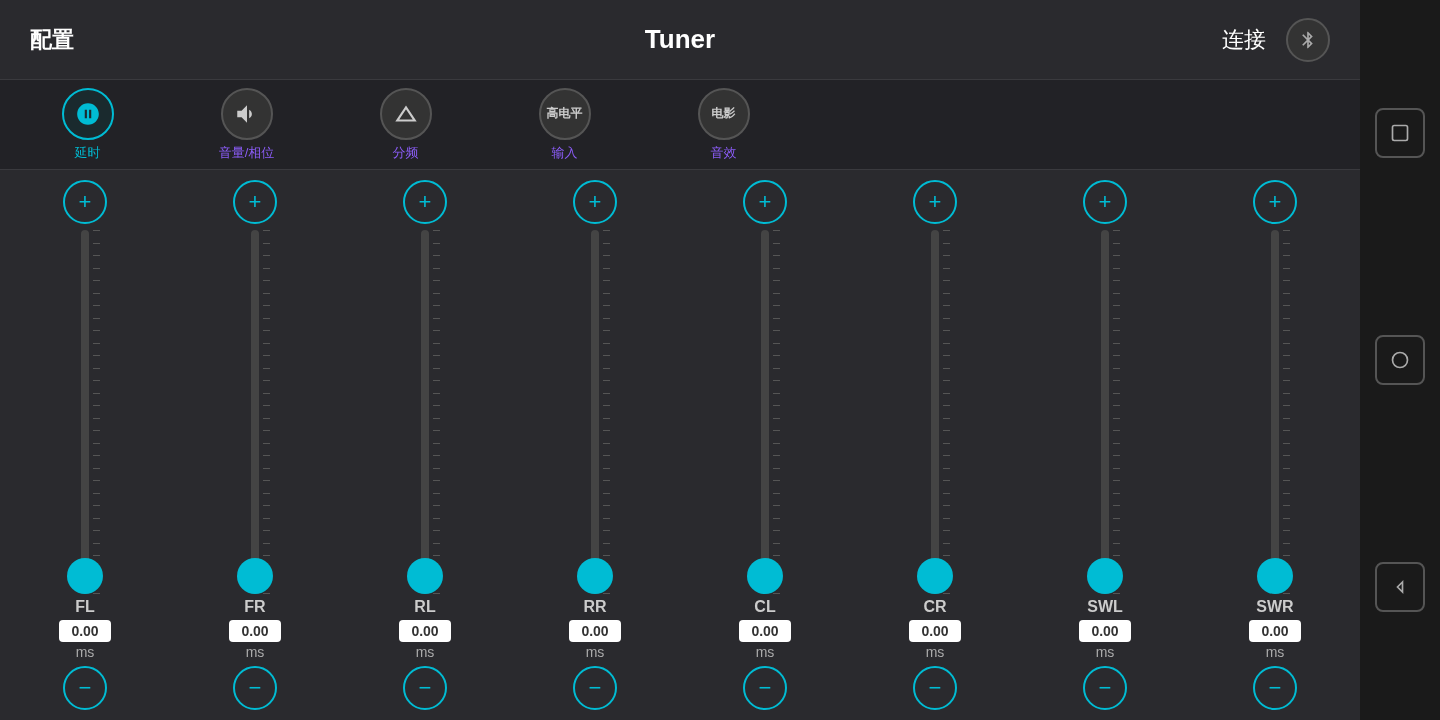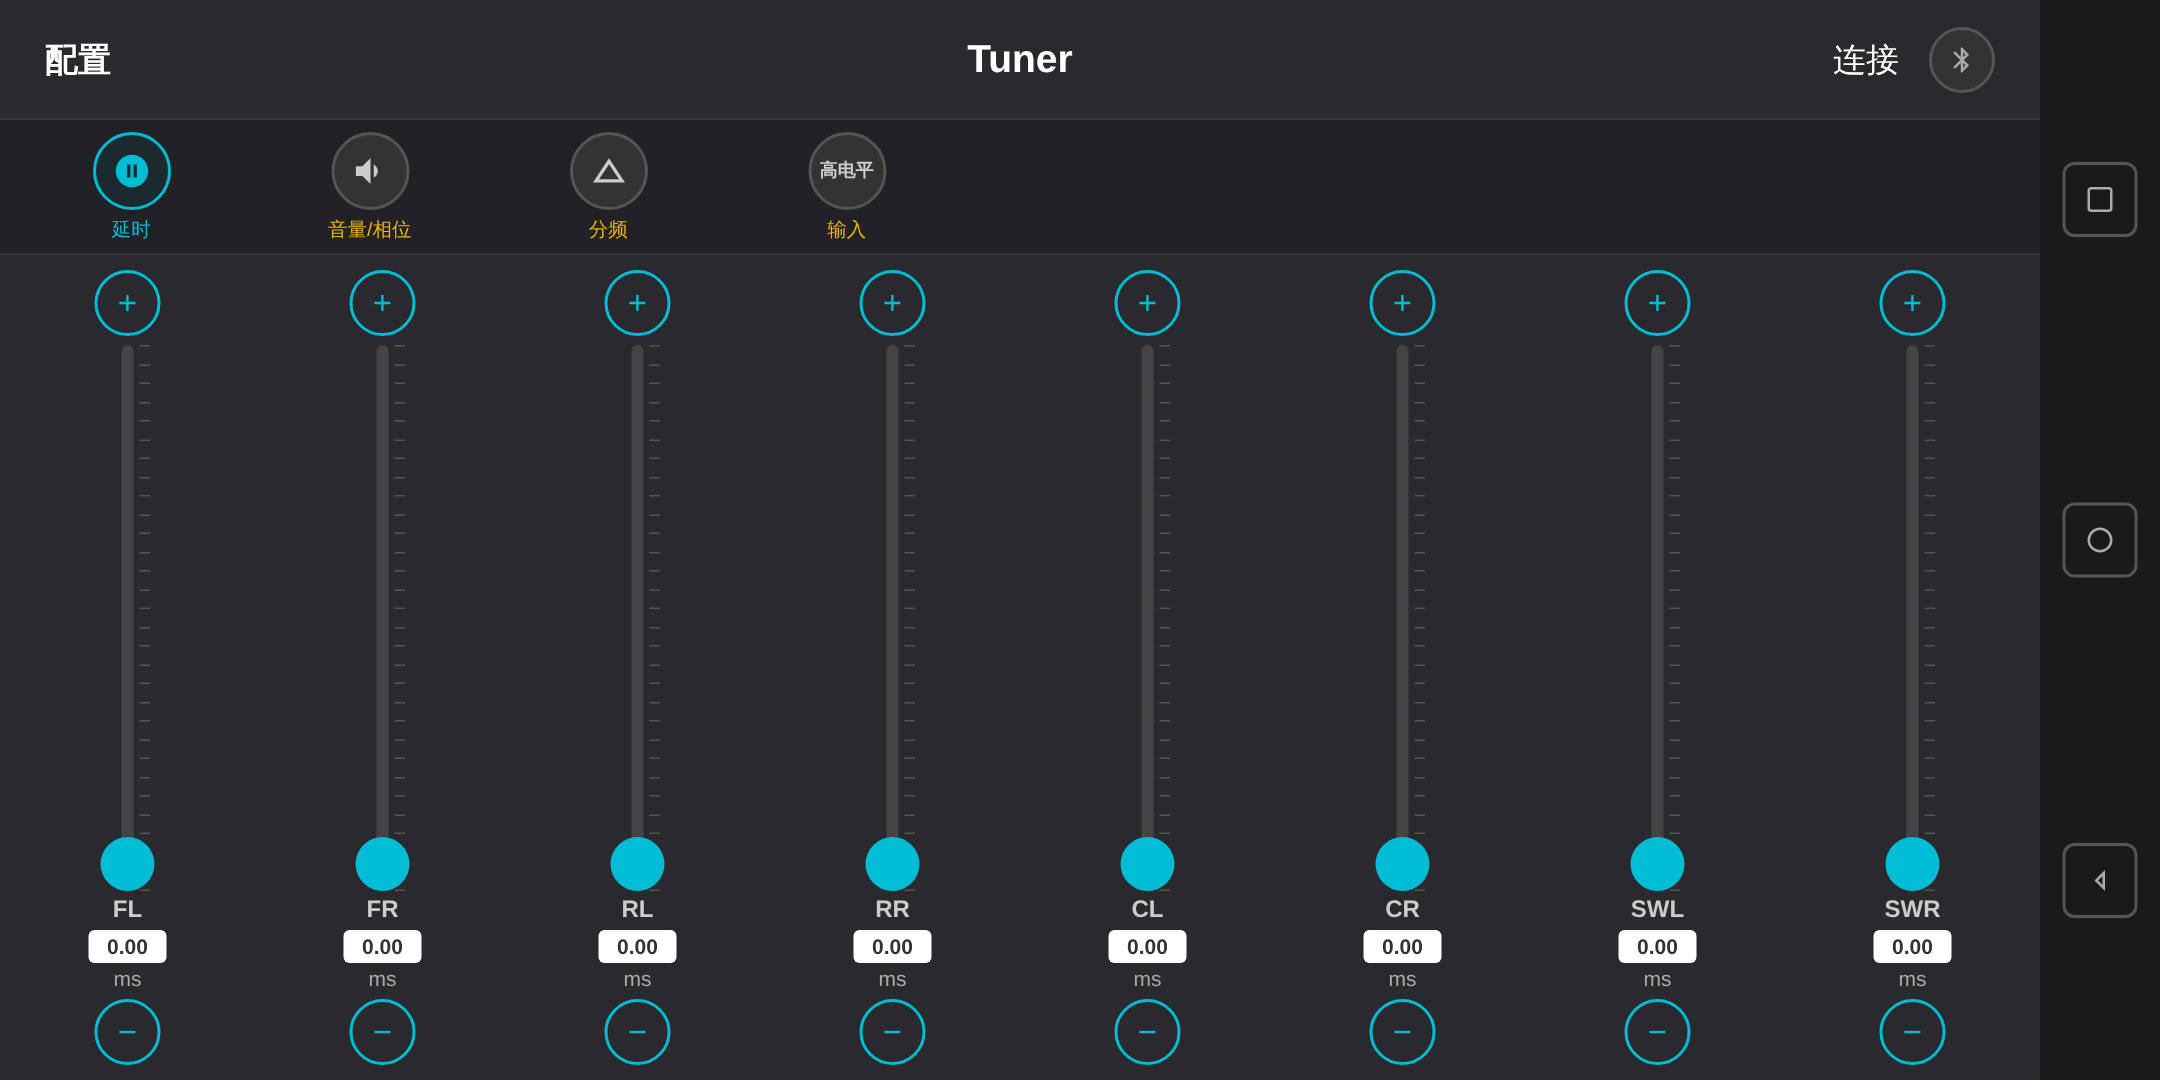--- a/index.html
+++ b/index.html
@@ -118,21 +118,21 @@
       justify-content: center;
       color: #ccc;
       font-size: 18px;
     }
     .nav-icon-circle.active {
       border-color: #00bcd4;
       background: #1a2a2e;
       color: #00bcd4;
     }
     .nav-label {
-      color: #eab308;
+      color: #8b5cf6;
       font-size: 13px;
     }
     .nav-label.active {
       color: #00bcd4;
     }
 
     
     .sliders-area {
       flex: 1;
       display: flex;
@@ -247,20 +247,26 @@
       <div class="nav-label">分频</div>
     </div>
 
     <div class="nav-tab">
       <div class="nav-icon-circle">
         <span style="color:#ccc; font-size:12px; font-weight:bold;">高电平</span>
       </div>
       <div class="nav-label">输入</div>
     </div>
 
+    <div class="nav-tab">
+      <div class="nav-icon-circle">
+        <span style="color:#ccc; font-size:12px; font-weight:bold;">电影</span>
+      </div>
+      <div class="nav-label">音效</div>
+    </div>
 
   </div>
 
   <div class="sliders-area" id="sliders-area">
   <div class="channel-column" style="display: flex; flex-direction: column; align-items: center; flex: 1 1 0%; padding: 0px 4px;">
         <div class="plus-btn">+</div>
         <div style="display: flex; flex: 1 1 0%; width: 100%; align-items: stretch; position: relative; min-height: 0px;">
           <div style="flex: 1 1 0%; display: flex; flex-direction: column; align-items: center; position: relative;">
             <div style="width: 8px; flex: 1 1 0%; background: rgb(68, 68, 68); border-radius: 4px; position: relative;">
               <div style="position: absolute; left: 12px; top: 0px; bottom: 0px; display: flex; flex-direction: column; justify-content: space-between; pointer-events: none;">

